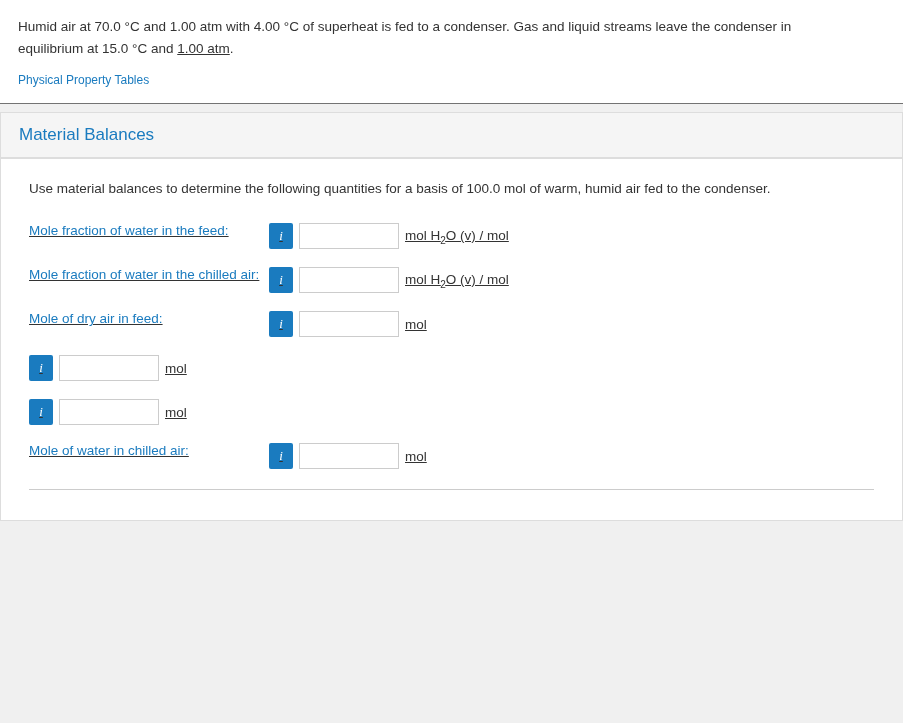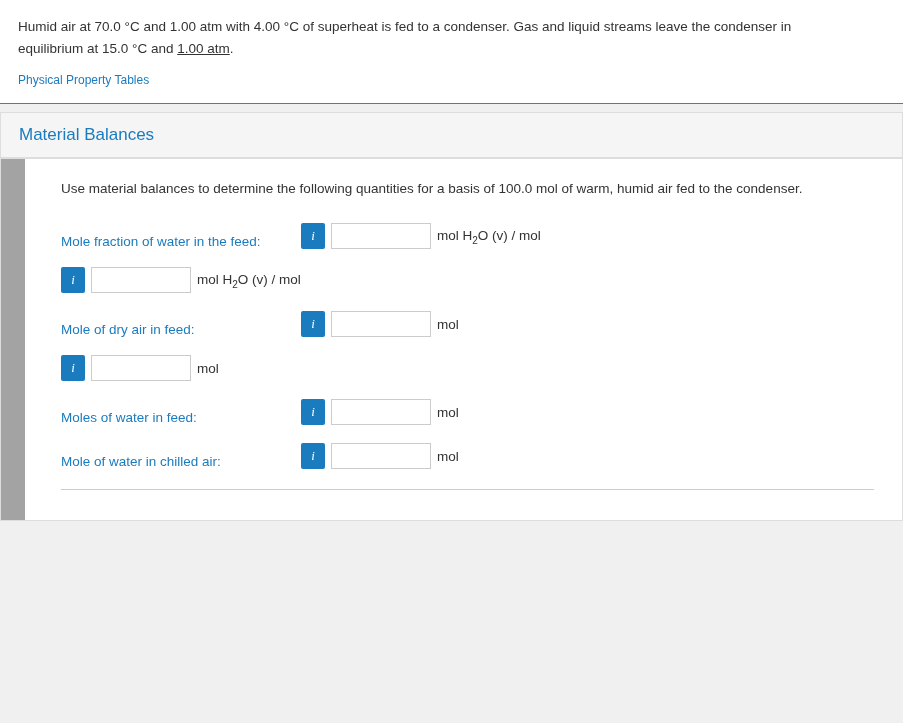--- a/index.html
+++ b/index.html
@@ -36,55 +36,55 @@
 
     .physical-property-link {
       color: #1a7bbf;
       text-decoration: none;
       font-size: 12px;
       cursor: pointer;
     }
 
     
     .material-balances-section {
-      background: #a3a3a3;
+      background: #000000;
       margin-top: 8px;
       border: 1px solid #ddd;
     }
 
     .material-balances-header {
       background: #f5f5f5;
       border-bottom: 2px solid #ddd;
       padding: 12px 18px;
     }
 
     .material-balances-title {
       font-size: 17px;
       color: #1a7bbf;
       font-weight: normal;
     }
 
     .material-balances-body {
       background: #fff;
-      padding: 20px 28px 30px 36px;
-      margin-left: 24px;
+      padding: 20px 28px 30px 28px;
     }
 
     .instruction-text {
       font-size: 13.5px;
       color: #333;
       margin-bottom: 24px;
       line-height: 1.5;
     }
 
     
     .form-row {
       display: flex;
-      align-items: flex-end;
+      align-items: flex-start;
       margin-bottom: 18px;
+      text-decoration: underline;
     }
 
     .form-label {
       font-size: 13.5px;
       color: #1a7bbf;
       width: 240px;
       flex-shrink: 0;
     }
 
     .input-group {
@@ -159,20 +159,21 @@
       <div class="form-row">
         <span class="form-label">Mole fraction of water in the feed:</span>
         <div class="input-group">
           <button class="info-btn">i</button>
           <input class="form-input" type="text" value="" style="">
           <span class="unit-label">mol H<sub>2</sub>O (v) / mol</span>
         </div>
       </div>
 
       <div class="form-row">
+        <span class="form-label">Mole fraction of water in the chilled air:</span>
         <div class="input-group">
           <button class="info-btn">i</button>
           <input class="form-input" type="text" value="" style="">
           <span class="unit-label">mol H<sub>2</sub>O (v) / mol</span>
         </div>
       </div>
 
       <div class="form-row">
         <span class="form-label">Mole of dry air in feed:</span>
         <div class="input-group">
@@ -184,21 +185,20 @@
 
       <div class="form-row">
         <div class="input-group">
           <button class="info-btn">i</button>
           <input class="form-input" type="text" value="" style="">
           <span class="unit-label">mol</span>
         </div>
       </div>
 
       <div class="form-row">
-        <span class="form-label">Moles of water in feed:</span>
         <div class="input-group">
           <button class="info-btn">i</button>
           <input class="form-input" type="text" value="" style="">
           <span class="unit-label">mol</span>
         </div>
       </div>
 
       <div class="form-row">
         <span class="form-label">Mole of water in chilled air:</span>
         <div class="input-group">

